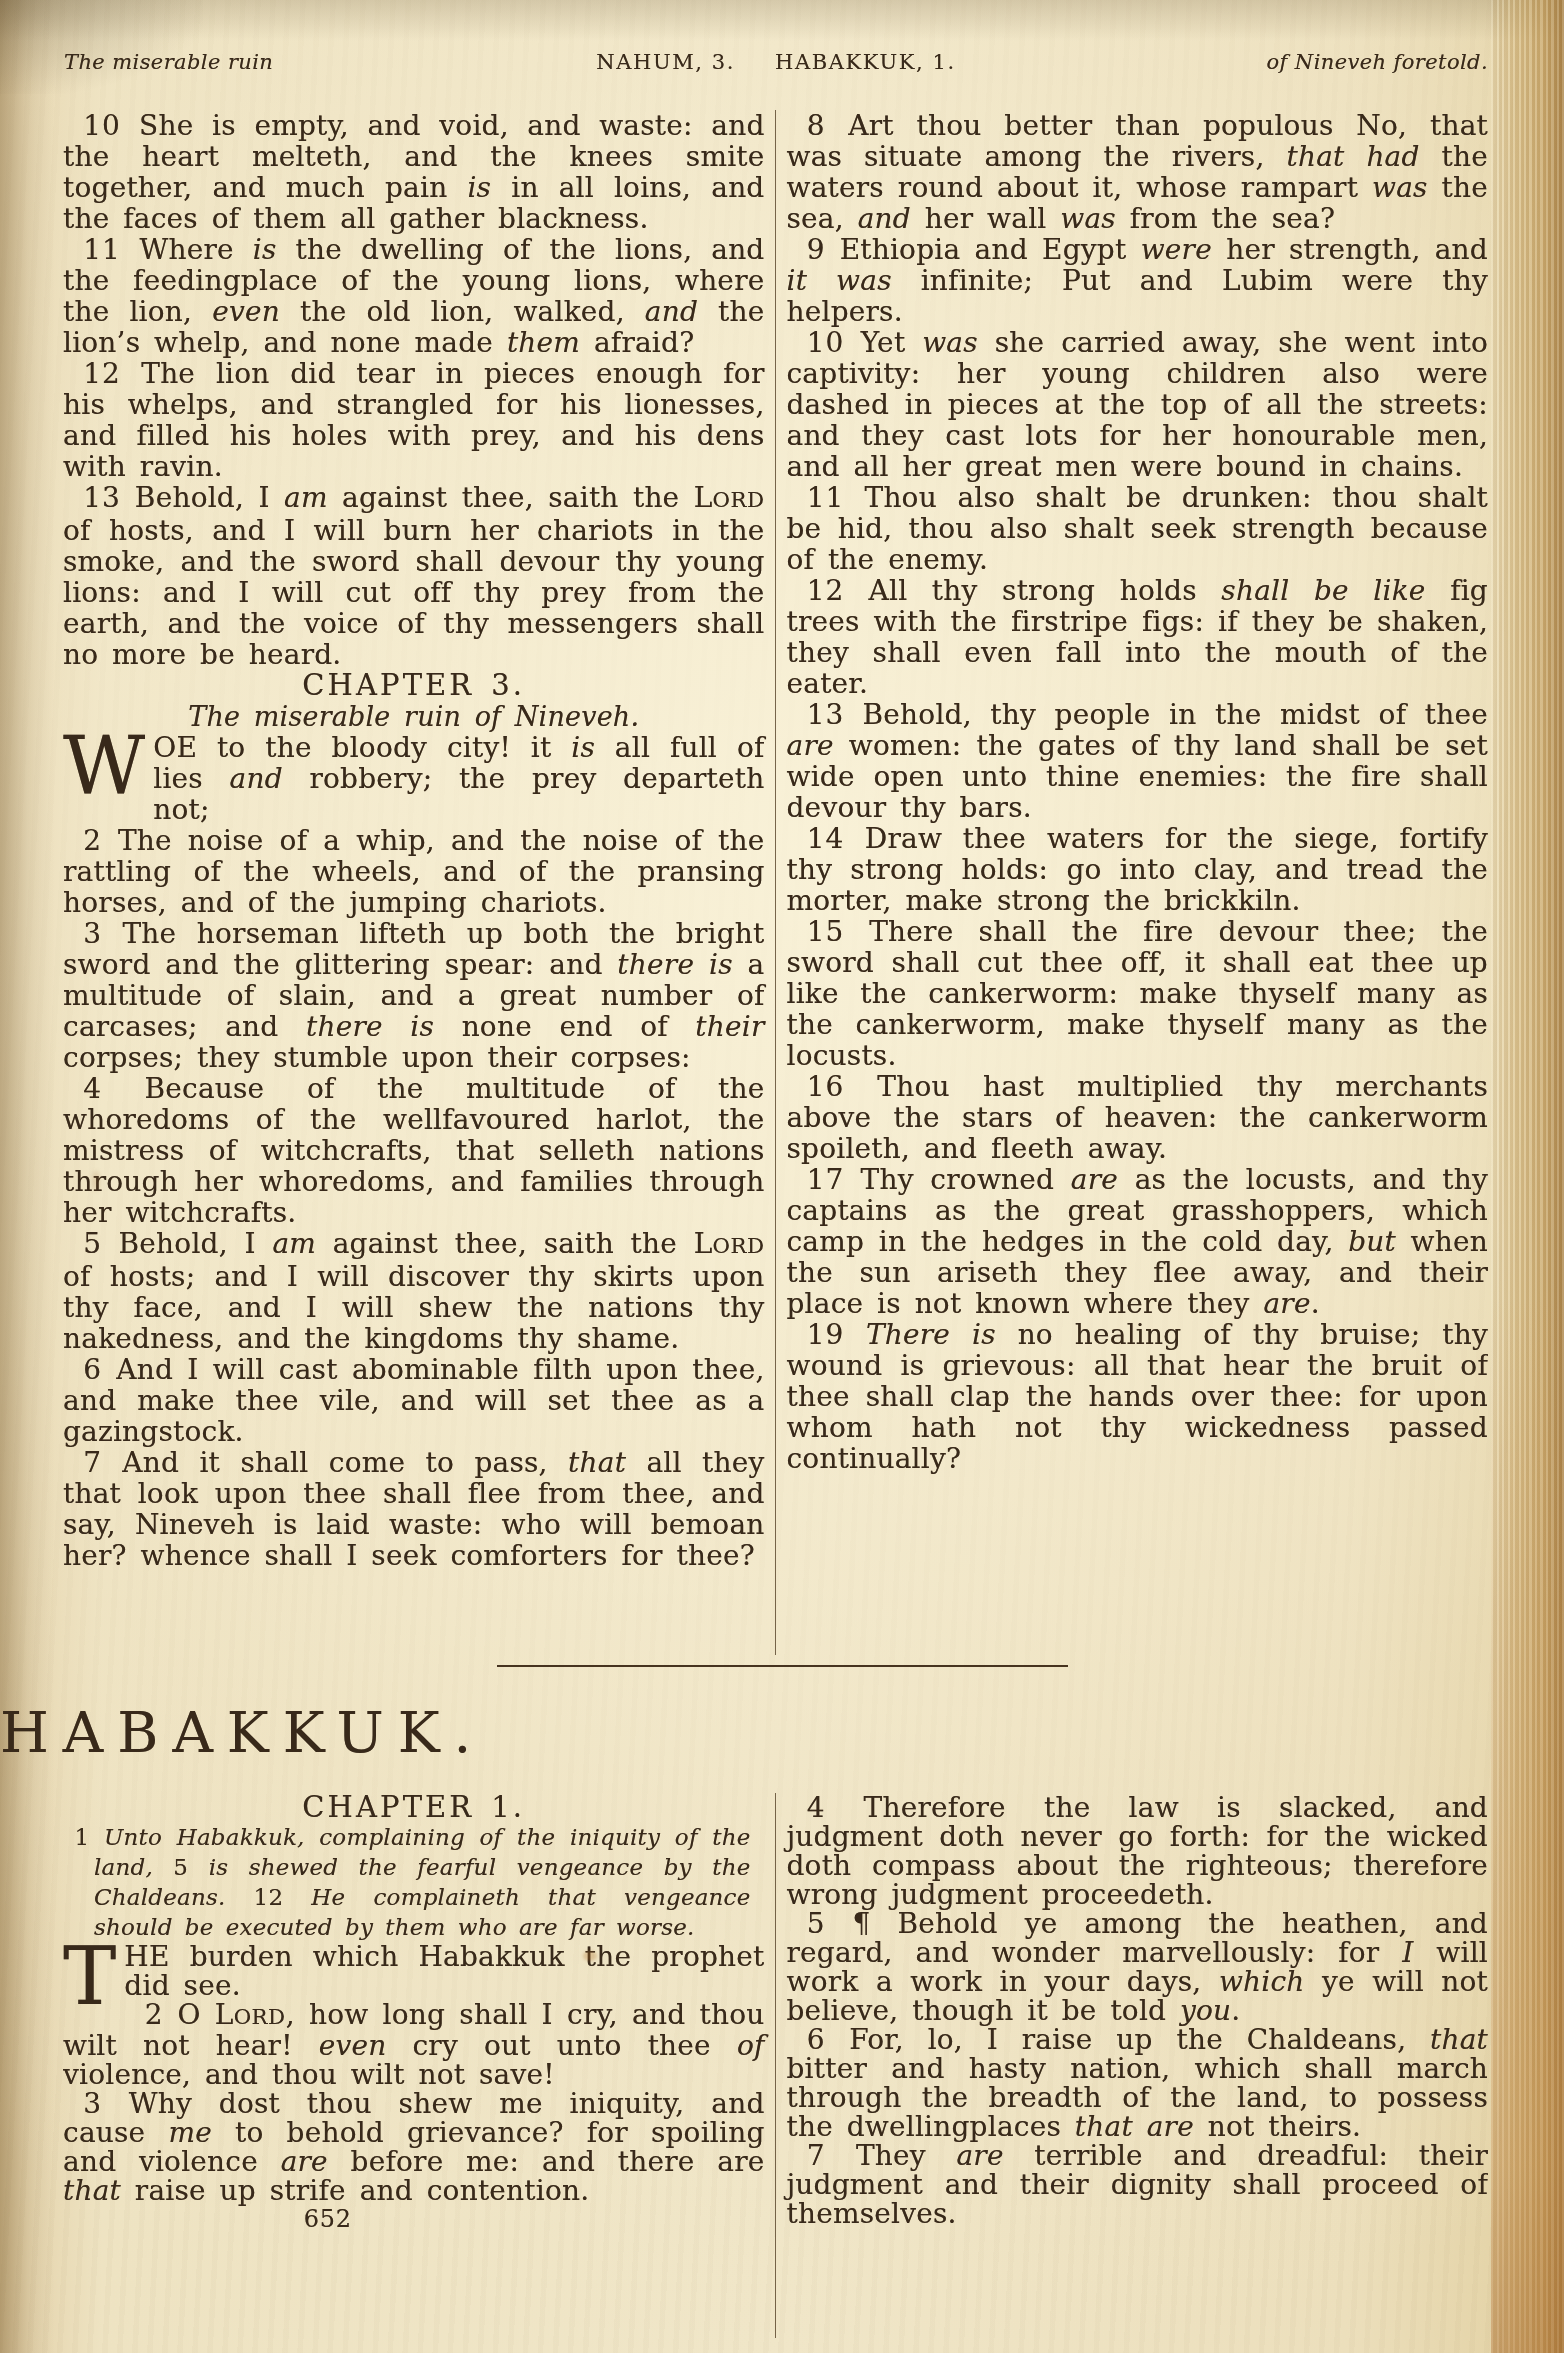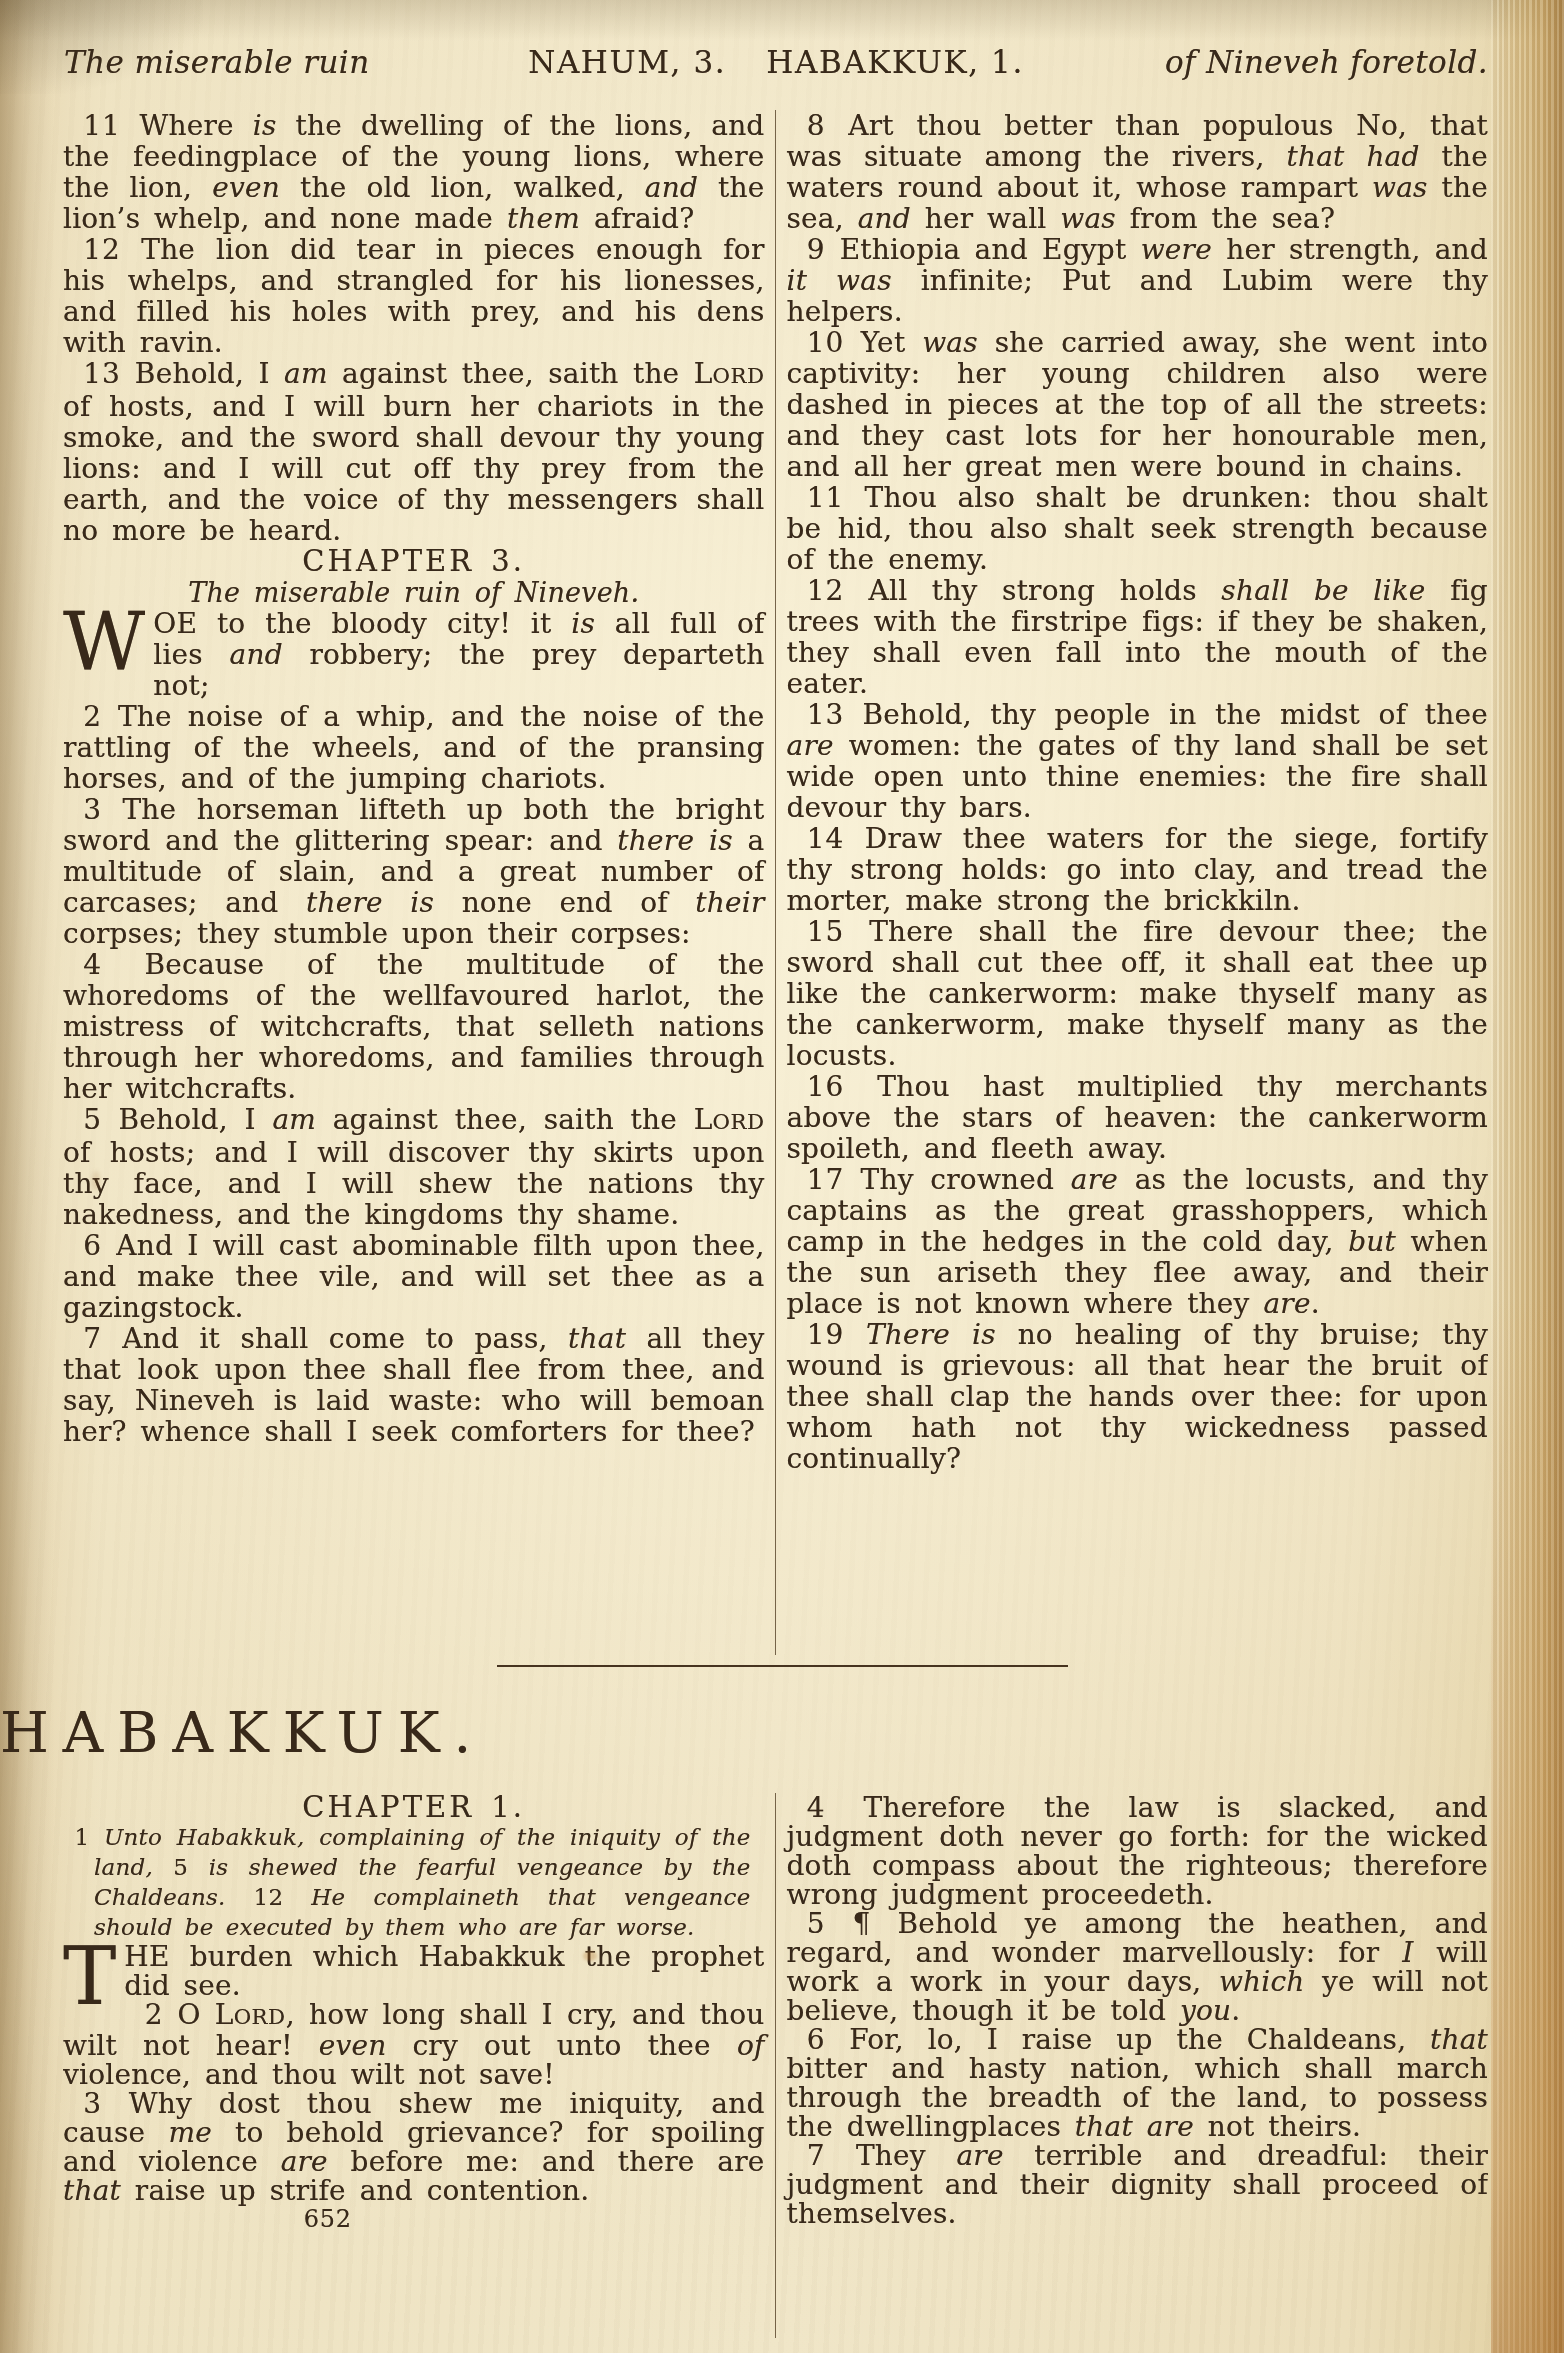--- a/index.html
+++ b/index.html
@@ -23,21 +23,21 @@
   .fore-edge{position:absolute;top:0;right:0;bottom:0;width:74px;
     background:
       linear-gradient(180deg, rgba(0,0,0,0) 55%, rgba(186,118,48,0.30) 92%, rgba(170,104,40,0.42)),
       repeating-linear-gradient(90deg, rgba(255,248,225,0.22) 0 2.3px, rgba(150,112,55,0.14) 2.3px 5.5px),
       linear-gradient(90deg, rgba(205,172,110,0) 0%, rgba(203,168,102,0.45) 35%, rgba(188,148,82,0.70) 72%, rgba(158,116,58,0.88) 100%);}
   .stain-a{position:absolute;left:583px;top:1951px;width:14px;height:10.2px;border-radius:50%;
     background:rgba(175,112,40,0.30);filter:blur(1.6px);}
   .stain-b{position:absolute;left:92px;top:1171px;width:7.8px;height:20.3px;border-radius:50%;
     background:rgba(150,100,45,0.18);filter:blur(2.3px);}
 
-  .header-row{position:absolute;top:44px;left:64px;right:77px;height:39px;font-size:31px;line-height:36px;}
+  .header-row{position:absolute;top:44px;left:64px;right:77px;height:39px;font-size:21px;line-height:36px;}
   .h-left{position:absolute;left:0;top:0;font-style:italic;letter-spacing:0.4px;}
   .h-center{position:absolute;left:50%;top:0;transform:translateX(-50%);white-space:nowrap;letter-spacing:1.6px;}
   .h-center .bk1{margin-right:40px;}
   .h-right{position:absolute;right:0;top:0;font-style:italic;letter-spacing:0.4px;}
 
   .section{position:absolute;left:63px;right:77px;display:flex;overflow:hidden;}
   .section1{top:110px;height:1545px;}
   .section2{top:1793px;height:545px;}
   .col{flex:1 1 0;min-width:0;font-size:28px;text-align:justify;word-spacing:4.7px;letter-spacing:0.2px;}
   .section1 .col{line-height:31px;}
@@ -70,20 +70,21 @@
   <div class="corner-tl"></div>
 
   <div class="header-row">
     <span class="h-left">The miserable ruin</span>
     <span class="h-center"><span class="bk1">NAHUM, 3.</span><span class="bk2">HABAKKUK, 1.</span></span>
     <span class="h-right">of Nineveh foretold.</span>
   </div>
 
   <div class="section section1">
     <div class="col">
+        <p class="verse"><span class="vnum">10</span>&nbsp;She is empty, and void, and waste: and the heart melteth, and the knees smite together, and much pain <i>is</i> in all loins, and the faces of them all gather blackness.</p>
         <p class="verse"><span class="vnum">11</span>&nbsp;Where <i>is</i> the dwelling of the lions, and the feedingplace of the young lions, where the lion, <i>even</i> the old lion, walked, <i>and</i> the lion’s whelp, and none made <i>them</i> afraid?</p>
         <p class="verse"><span class="vnum">12</span>&nbsp;The lion did tear in pieces enough for his whelps, and strangled for his lionesses, and filled his holes with prey, and his dens with ravin.</p>
         <p class="verse"><span class="vnum">13</span>&nbsp;Behold, I <i>am</i> against thee, saith the L<span class="sc">ORD</span> of hosts, and I will burn her chariots in the smoke, and the sword shall devour thy young lions: and I will cut off thy prey from the earth, and the voice of thy messengers shall no more be heard.</p>
         <p class="chapter-heading">CHAPTER 3.</p>
         <p class="chapter-summary"><i>The miserable ruin of Nineveh.</i></p>
         <p class="verse dropv"><span class="dropcap">W</span>OE to the bloody city! it <i>is</i> all full of lies <i>and</i> robbery; the prey departeth not;</p>
         <p class="verse"><span class="vnum">2</span>&nbsp;The noise of a whip, and the noise of the rattling of the wheels, and of the pransing horses, and of the jumping chariots.</p>
         <p class="verse"><span class="vnum">3</span>&nbsp;The horseman lifteth up both the bright sword and the glittering spear: and <i>there is</i> a multitude of slain, and a great number of carcases; and <i>there is</i> none end of <i>their</i> corpses; they stumble upon their corpses:</p>
         <p class="verse"><span class="vnum">4</span>&nbsp;Because of the multitude of the whoredoms of the wellfavoured harlot, the mistress of witchcrafts, that selleth nations through her whoredoms, and families through her witchcrafts.</p>
         <p class="verse"><span class="vnum">5</span>&nbsp;Behold, I <i>am</i> against thee, saith the L<span class="sc">ORD</span> of hosts; and I will discover thy skirts upon thy face, and I will shew the nations thy nakedness, and the kingdoms thy shame.</p>

